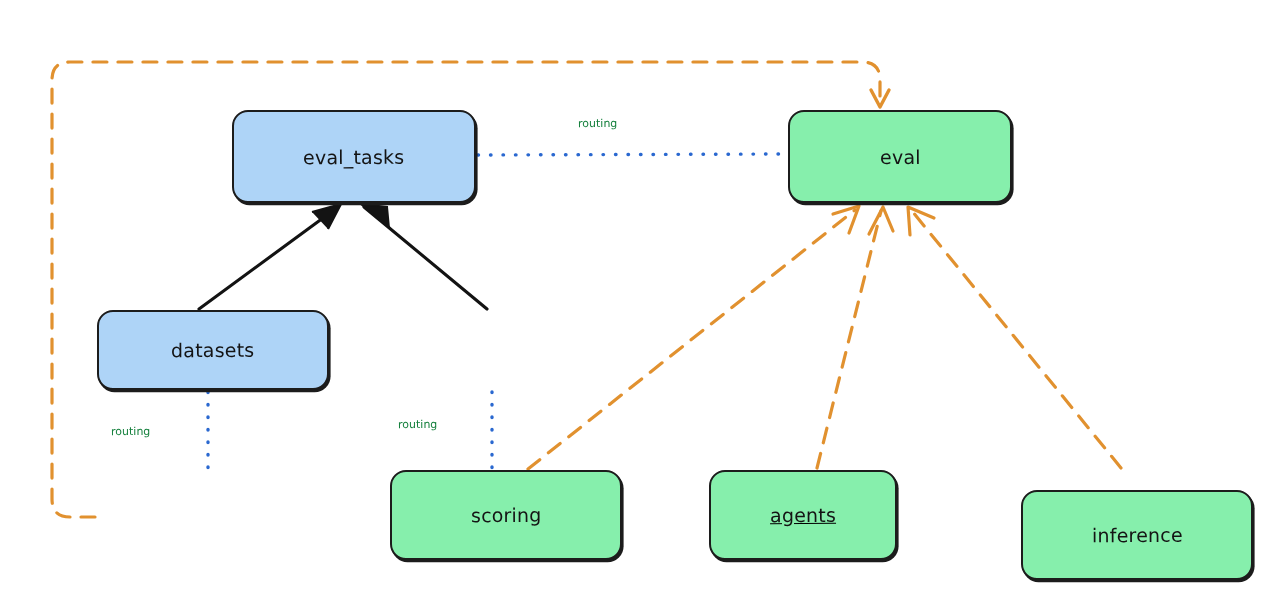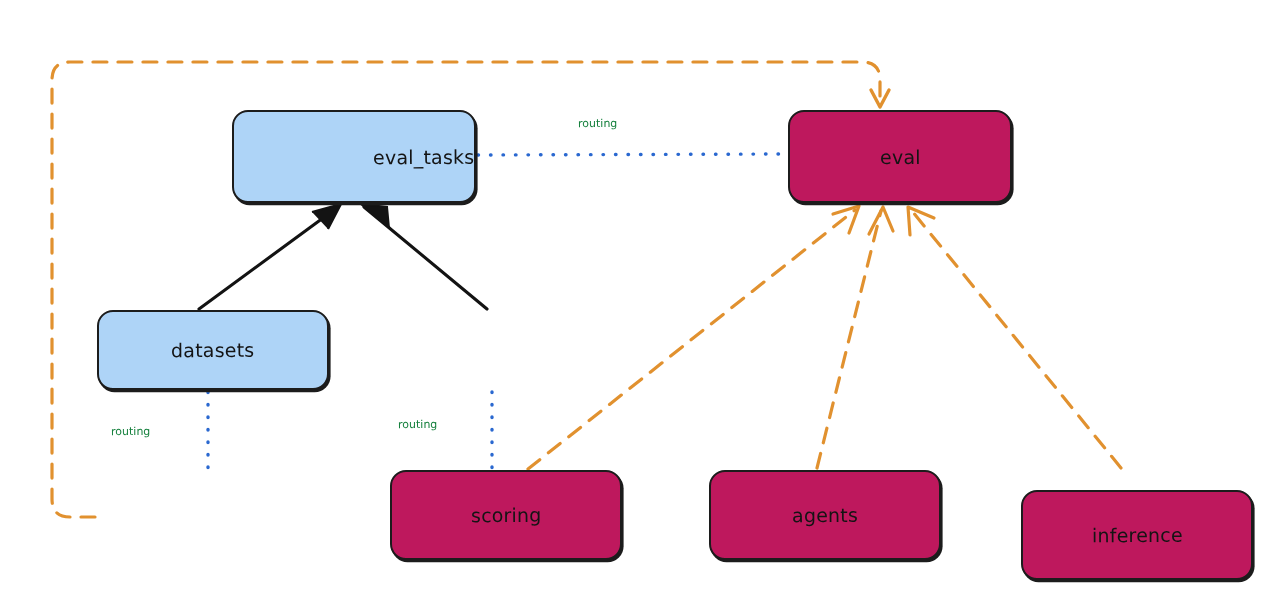--- a/index.html
+++ b/index.html
@@ -35,21 +35,21 @@
     align-items: center;
     justify-content: center;
     border: 2.6px solid #1c1c1c;
     border-radius: 16px;
     box-shadow: 1.6px 2.2px 0 #1c1c1c;
   }
   .node.api {
     background: #aed4f7;
   }
   .node.provider {
-    background: #be185d;
+    background: #86efac;
   }
   .node-label {
     font-family: "DejaVu Sans", sans-serif;
     font-size: 19px;
     font-weight: 400;
     letter-spacing: 0.2px;
     color: #141414;
     white-space: nowrap;
     transform: rotate(-0.35deg);
   }
@@ -106,39 +106,39 @@
       <path d="M 869 234 L 883 207 L 893 231" fill="none" stroke="#e1912f" stroke-width="3.2" stroke-linecap="round" stroke-linejoin="round"></path>
     </g>
 
     <g>
       <path d="M 1121 468 L 912 211" fill="none" stroke="#e1912f" stroke-width="3.2" stroke-dasharray="15 11" stroke-linecap="round"></path>
       <path d="M 910 235 L 908 207 L 934 218" fill="none" stroke="#e1912f" stroke-width="3.2" stroke-linecap="round" stroke-linejoin="round"></path>
     </g>
 
   </svg>
 
-  <div class="node api" style="left:232px; top:110px; width:244px; height:93px;justify-content:flex-end;">
+  <div class="node api" style="left:232px; top:110px; width:244px; height:93px;">
     <span class="node-label">eval_tasks</span>
   </div>
 
   <div class="node provider" style="left:788px; top:110px; width:224px; height:93px;">
     <span class="node-label">eval</span>
   </div>
 
   <div class="node api" style="left:97px; top:310px; width:232px; height:80px;">
     <span class="node-label">datasets</span>
   </div>
 
 
 
   <div class="node provider" style="left:390px; top:470px; width:232px; height:90px;">
     <span class="node-label">scoring</span>
   </div>
 
-  <div class="node provider" style="left:709px; top:470px; width:232px; height:90px;">
+  <div class="node provider" style="left:709px; top:470px; width:188px; height:90px;text-decoration:underline;">
     <span class="node-label">agents</span>
   </div>
 
   <div class="node provider" style="left:1021px; top:470px; width:232px; height:90px;margin-top:20px;">
     <span class="node-label">inference</span>
   </div>
 
   <div class="edge-label" style="left:578px; top:117px;">routing</div>
 
   <div class="edge-label" style="left:111px; top:425px;">routing</div>

